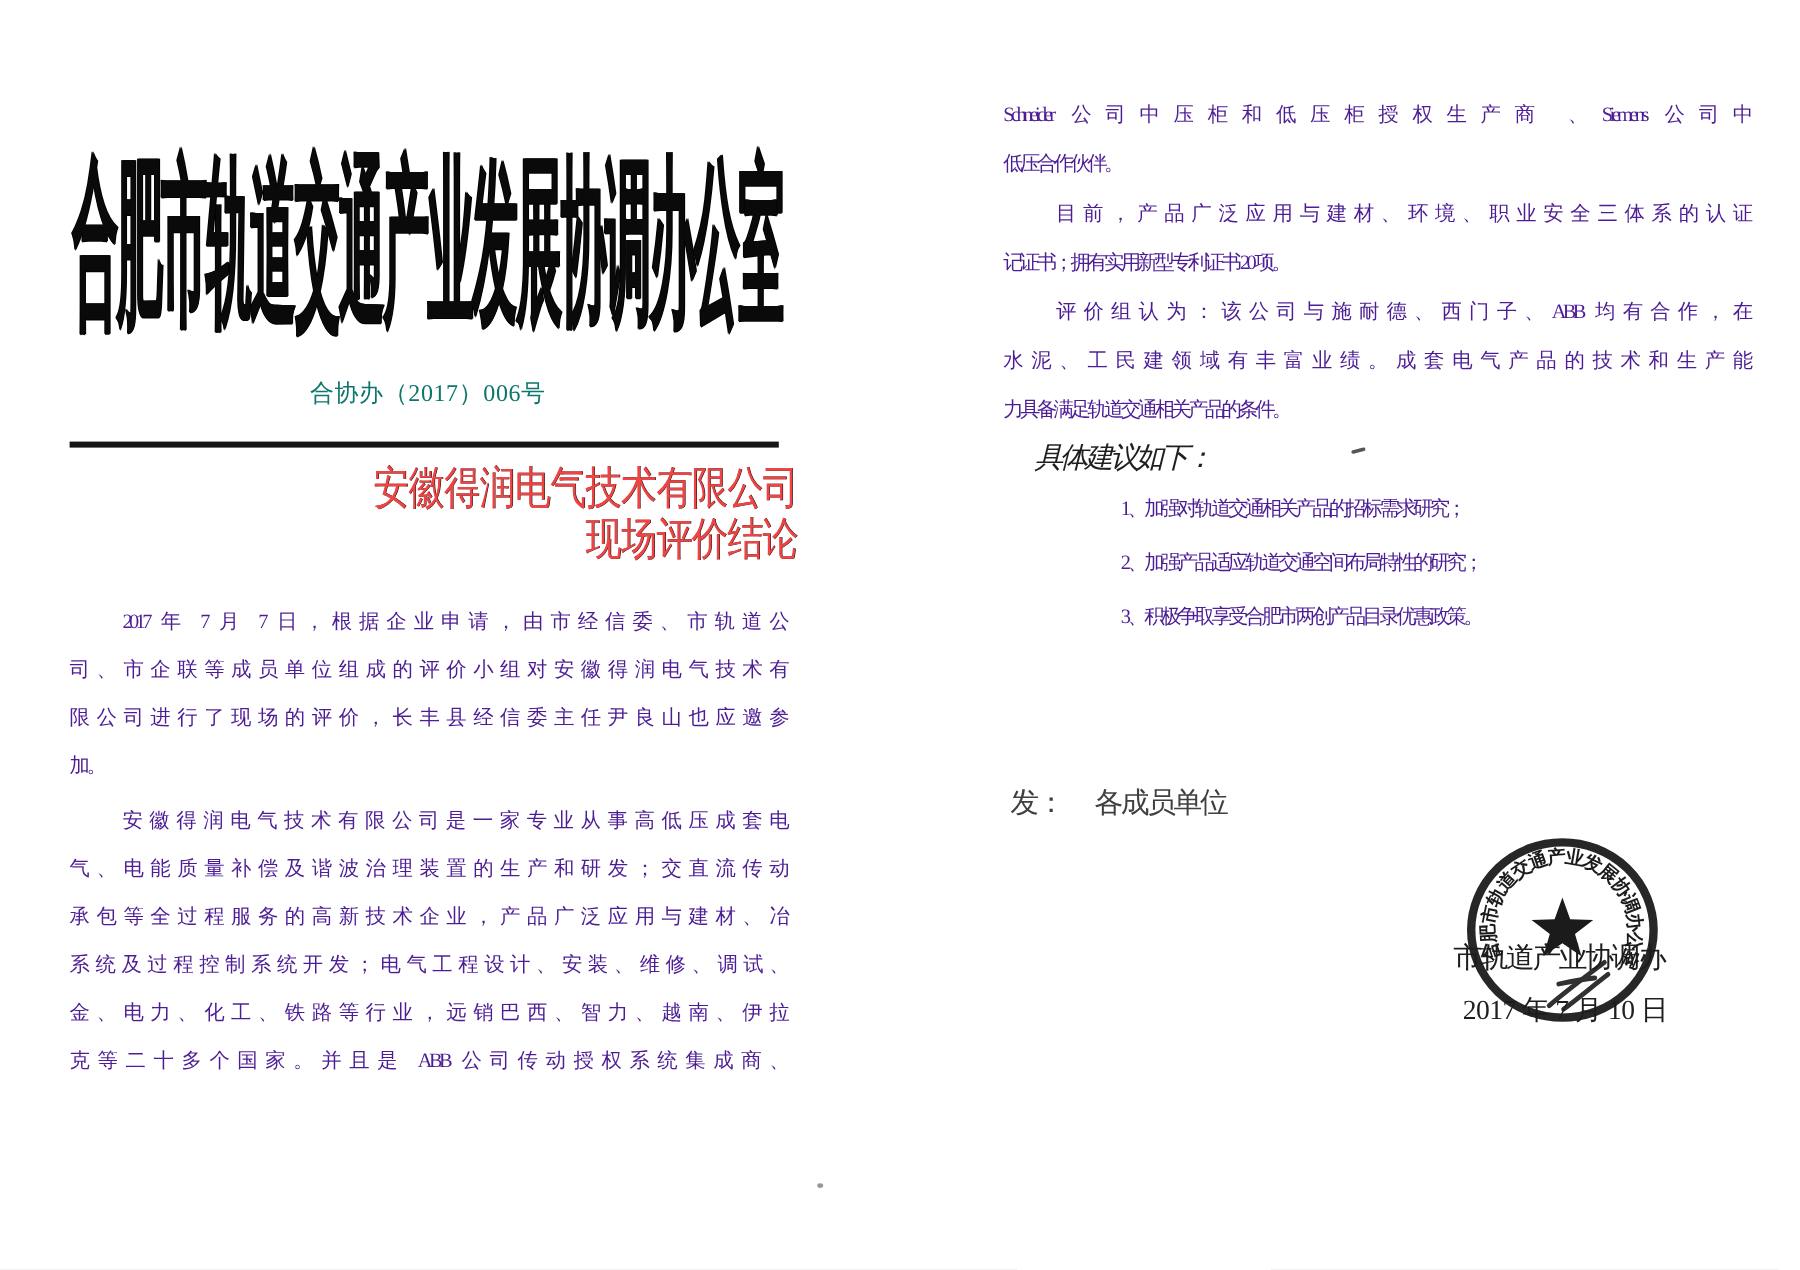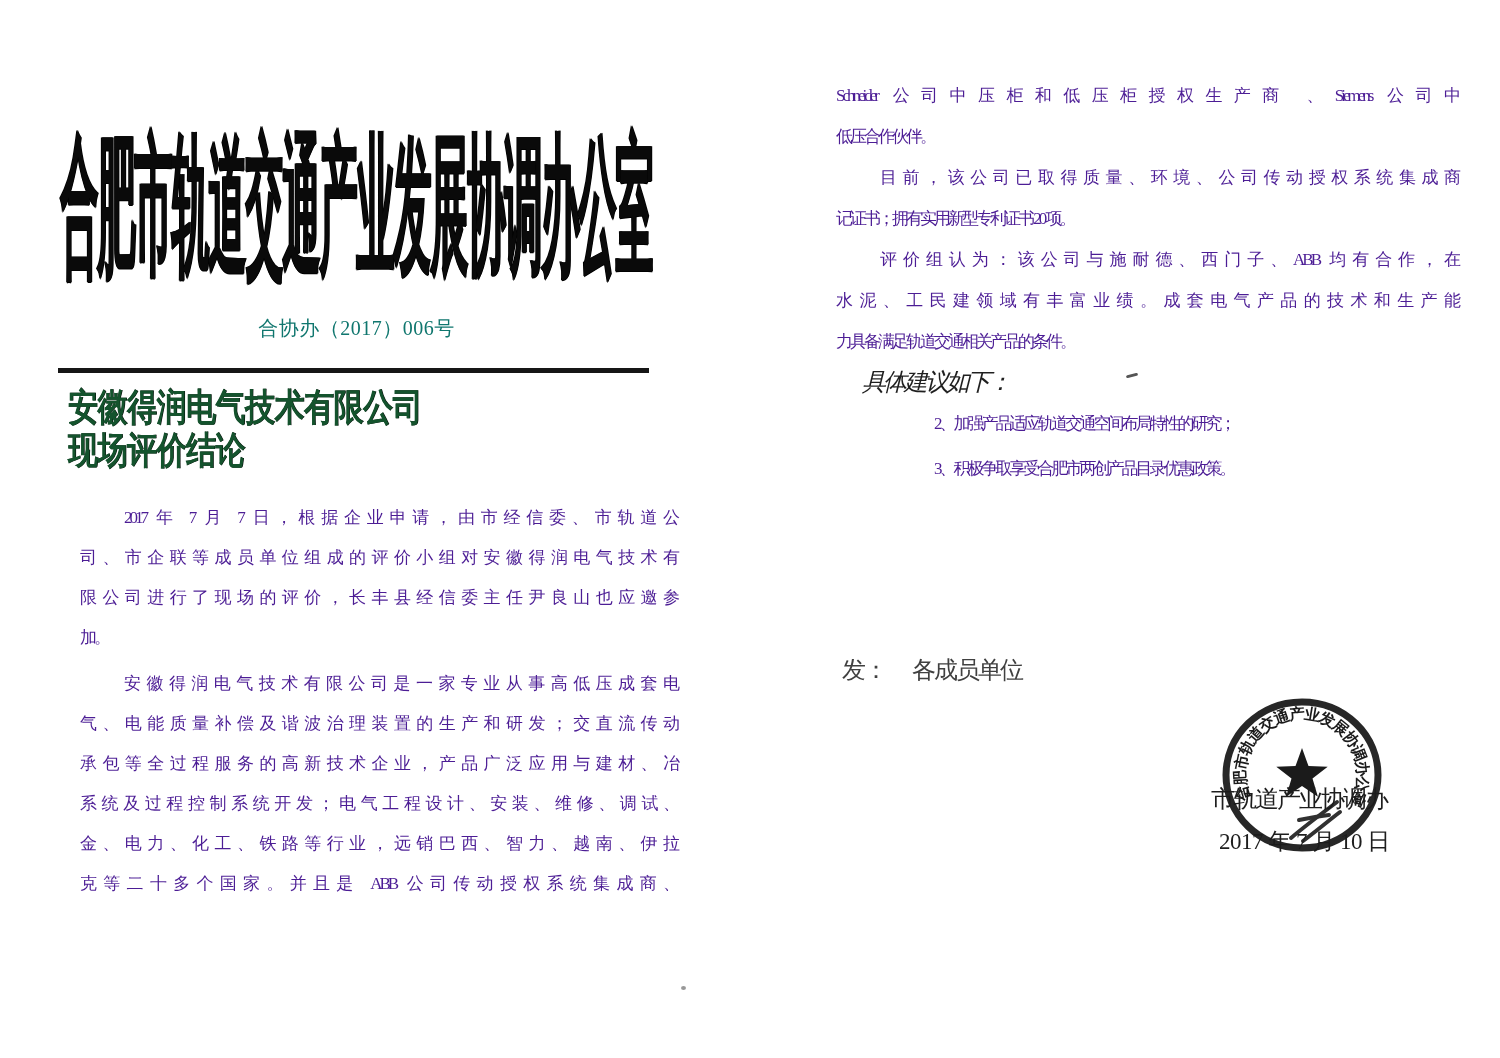--- a/index.html
+++ b/index.html
@@ -14,29 +14,29 @@
     font-size:38px;line-height:38px;letter-spacing:-1px;white-space:nowrap;
     font-weight:900;color:#0a0a0a;text-align:center;
     transform:scaleY(4.0);transform-origin:top center;
     text-shadow:0.7px 0 #000,-0.7px 0 #000,0 0.3px #000;
   }
   .docnum{
     position:absolute;top:316px;left:0;width:100%;text-align:center;
     font-size:20px;line-height:24px;letter-spacing:0.5px;color:#0f766e;
   }
   .rule{position:absolute;top:368px;left:0;width:591px;height:4.5px;background:#161616;}
-  .title{position:absolute;top:389px;left:0;width:100%;text-align:left;
-    font-family:"Liberation Sans","DejaVu Sans",sans-serif;font-weight:700;color:#14532d;}
+  .title{position:absolute;top:389px;left:0;width:100%;text-align:right;
+    font-family:"Liberation Sans","DejaVu Sans",sans-serif;font-weight:400;color:#ef4444;}
   .title .t1,.title .t2{
     font-size:30px;line-height:30px;letter-spacing:-0.5px;white-space:nowrap;
     transform:translateX(10px) scaleY(1.25);transform-origin:top center;
     text-shadow:0.4px 0 #000;
   }
   .title .t2{margin-top:13px;}
-  .body-left{position:absolute;top:498px;left:0;width:597px;margin-left:22px;}
+  .body-left{position:absolute;top:498px;left:0;width:597px;}
   
   .bline{
     height:40px;line-height:40px;font-size:17px;letter-spacing:-3px;
     text-align:justify;text-align-last:justify;white-space:nowrap;color:#4c1d95;
   }
   .bline.last{text-align-last:left;}
   .para.indent .bline:first-child{padding-left:44px;}
   .p2{margin-top:6px;}
   
   .page-right{position:absolute;left:836px;top:0;width:622px;height:1058px;}
@@ -112,35 +112,36 @@
   </section>
 
   <section class="page-right">
 
     <div class="body-right">
       <div class="para">
           <div class="bline">Schneider 公司中压柜和低压柜授权生产商 、Siemens 公司中</div>
           <div class="bline last">低压合作伙伴。</div>
         </div>
       <div class="para indent">
-          <div class="bline">目前，该公司已取得质量、环境、公司传动授权系统集成商</div>
+          <div class="bline">目前，产品广泛应用与建材、环境、职业安全三体系的认证</div>
           <div class="bline last">记证书；拥有实用新型专利证书 20 项。</div>
         </div>
       <div class="para indent">
           <div class="bline">评价组认为：该公司与施耐德、西门子、ABB 均有合作，在</div>
           <div class="bline">水泥、工民建领域有丰富业绩。成套电气产品的技术和生产能</div>
           <div class="bline last">力具备满足轨道交通相关产品的条件。</div>
         </div>
 
       <div class="lead">
         <span>具体建议如下：</span>
         <span class="lead-tick"></span>
       </div>
 
       <div class="recs">
+          <div class="bline">1、加强对轨道交通相关产品的招标需求研究；</div>
           <div class="bline">2、加强产品适应轨道交通空间布局特性的研究；</div>
           <div class="bline last">3、积极争取享受合肥市两创产品目录优惠政策。</div>
         </div>
     </div>
 
     <div class="dist">
       <span class="dl">发：</span><span class="dv">各成员单位</span>
     </div>
   </section>
 

